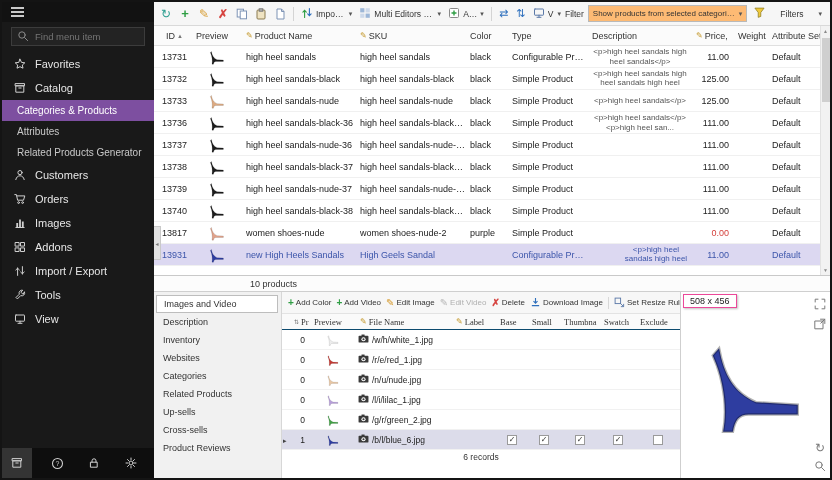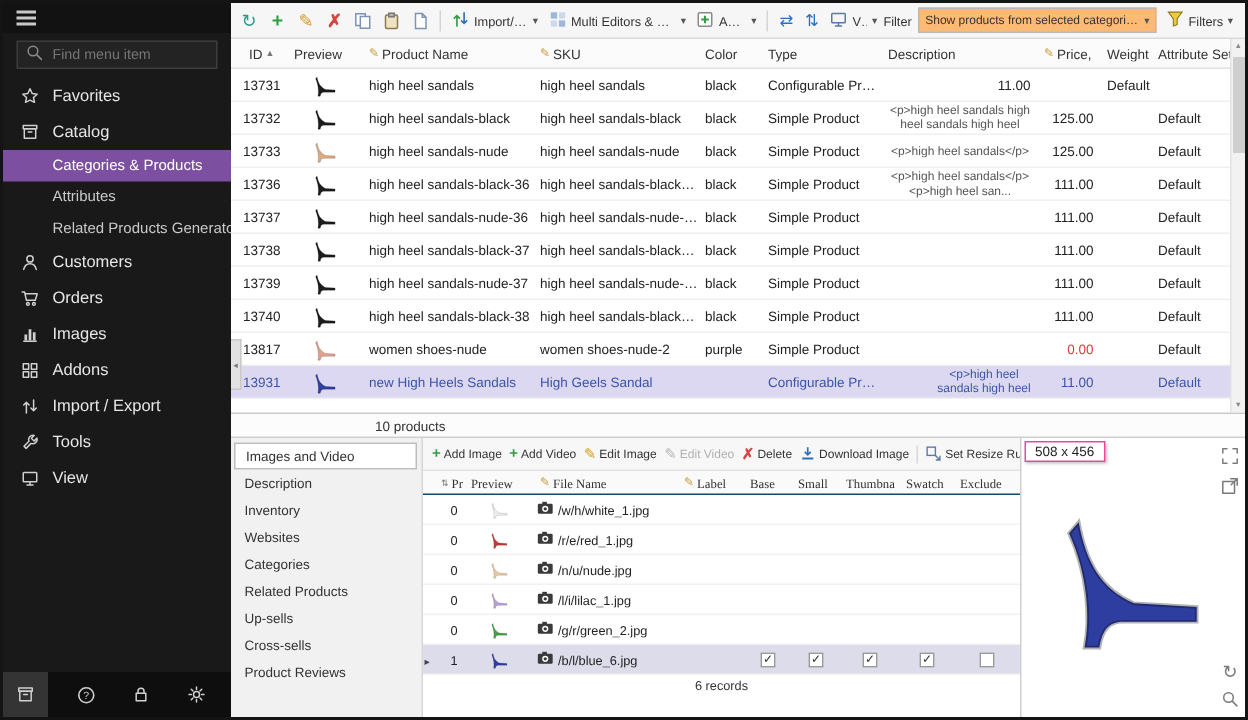--- a/index.html
+++ b/index.html
@@ -11,40 +11,40 @@
   .sb-top{height:20px;background:#121212;display:flex;align-items:center;flex:none;}
   .hamburger{width:30px;height:18px;display:flex;align-items:center;justify-content:center;cursor:pointer;}
   .hbars{position:relative;width:13px;height:2px;background:#c9c9c9;}
   .hbars::before,.hbars::after{content:"";position:absolute;left:0;width:13px;height:2px;background:#c9c9c9;}
   .hbars::before{top:-4px}.hbars::after{top:4px}
   .sb-search{margin:5px 9px 6px;background:#232323;border:1px solid #3c3c3c;height:19px;display:flex;align-items:center;padding:0 5px;gap:4px;flex:none;}
   .sb-search input{flex:1;min-width:0;background:transparent;border:0;outline:0;color:#999;font-size:9.5px;font-family:inherit;}
   .sb-nav{flex:1;overflow:hidden;}
   .nav-item{height:24px;display:flex;align-items:center;gap:9px;padding-left:11px;font-size:11px;color:#e6e6e6;cursor:pointer;}
   .nav-ic{width:13px;display:flex;justify-content:center;flex:none;}
-  .nav-sub{height:21px;display:flex;align-items:center;padding-left:33px;font-size:10px;color:#c9c9c9;cursor:pointer;white-space:nowrap;}
+  .nav-sub{height:21px;display:flex;align-items:center;padding-left:15px;font-size:10px;color:#c9c9c9;cursor:pointer;white-space:nowrap;}
   .nav-sub.active{background:#7d4fa0;color:#fff;}
   .sb-footer{height:30px;background:#0e0e0e;display:flex;align-items:center;justify-content:space-between;padding-right:12px;flex:none;}
   .sbf-ic{width:22px;height:22px;display:flex;align-items:center;justify-content:center;cursor:pointer;}
   .sbf-ic.first{width:30px;height:30px;background:#343434;}
   
   .main{flex:1;display:flex;flex-direction:column;min-width:0;background:#fff;}
   .toolbar{height:24px;flex:none;background:#f6f6f6;border-bottom:1px solid #d9d9d9;display:flex;align-items:center;padding:0 3px;gap:1px;font-size:8.5px;color:#333;overflow:hidden;white-space:nowrap;}
   .tbi{width:18px;height:18px;flex:none;display:flex;align-items:center;justify-content:center;font-size:12px;cursor:pointer;}
   .tbi.refresh{color:#2a9d8f;} .tbi.add{color:#2f9e44;font-weight:bold;font-size:13px;}
   .tbi.edit{color:#d69a2d;} .tbi.delete{color:#d64541;font-weight:bold;}
   .tb-sep{width:1px;height:14px;background:#d4d4d4;margin:0 3px;flex:none;}
   .tbm{display:flex;align-items:center;gap:3px;height:20px;padding:0 3px;cursor:pointer;min-width:0;flex-shrink:1;}
   .tbm .lbl{overflow:hidden;text-overflow:ellipsis;white-space:nowrap;}
   .caret{font-size:7px;color:#555;flex:none;}
   .tbib{width:16px;height:16px;flex:none;display:flex;align-items:center;justify-content:center;color:#2d6fbd;font-size:11px;cursor:pointer;}
   .tb-right{margin-left:auto;display:flex;align-items:center;gap:4px;flex:none;padding-right:2px;}
   .filter-select{height:17px;border:1px solid #b9b9b9;background:#fdba74;display:flex;align-items:center;gap:4px;padding:0 4px;cursor:pointer;}
   .filter-select .val{max-width:142px;overflow:hidden;text-overflow:ellipsis;white-space:nowrap;font-size:8px;}
-  .filters-btn{display:flex;align-items:center;gap:3px;height:18px;padding:0 3px;cursor:pointer;}
+  .filters-btn{display:flex;align-items:center;gap:15px;height:18px;padding:0 3px;cursor:pointer;}
   
   :root{--pcols:8px 30px 50px 114px 110px 42px 80px 104px 42px 34px auto;
         --mcols:8px 20px 46px 96px 44px 32px 32px 40px 36px auto;}
   .pgrid{position:relative;height:250px;flex:none;border-bottom:1px solid #c9c9c9;overflow:hidden;padding-right:10px;background:#fff;}
   .pgrid-head{display:grid;grid-template-columns:var(--pcols);height:20px;align-items:center;background:#fbfbfb;border-bottom:1px solid #e0e0e0;color:#333;font-size:9px;text-align:right;}
   .head-cell{display:flex;align-items:center;gap:2px;padding-left:4px;overflow:hidden;white-space:nowrap;}
   .head-cell .pencil{color:#c59a2f;font-size:8px;}
   .head-cell .sort{font-size:6px;color:#777;}
   .pgrid-row{display:grid;grid-template-columns:var(--pcols);height:22px;align-items:center;border-bottom:1px solid #f0f0f0;font-size:9px;color:#222;cursor:pointer;}
   .pgrid-row.selected{background:#dcd8f1;color:#3c55aa;}
@@ -354,20 +354,21 @@
             <span class="c-id">13731</span>
             <span class="c-center">
               <svg width="18" height="18" viewBox="0 0 24 24">
                 <path d="M4.5 4.5 C5.5 10 7.5 13.5 12 15.5 L20.5 16 L20.5 18 L10.5 18 C8.5 18 7.7 19.2 7.3 21.5 L5.3 21.5 C6.1 17.5 5.7 11.5 3.2 6 Z" fill="#1c1c1c" stroke="rgba(0,0,0,0.3)" stroke-width="0.5"></path>
               </svg>
             </span>
             <span class="c-name">high heel sandals</span>
             <span class="c-sku">high heel sandals</span>
             <span class="c-color">black</span>
             <span class="c-type">Configurable Product</span>
+            <span class="c-desc">&lt;p&gt;high heel sandals high heel sandals&lt;/p&gt;</span>
             <span class="c-price">11.00</span>
             <span></span>
             <span class="c-attr">Default</span>
           </div>
           <div class="pgrid-row">
             <span></span>
             <span class="c-id">13732</span>
             <span class="c-center">
               <svg width="18" height="18" viewBox="0 0 24 24">
                 <path d="M4.5 4.5 C5.5 10 7.5 13.5 12 15.5 L20.5 16 L20.5 18 L10.5 18 C8.5 18 7.7 19.2 7.3 21.5 L5.3 21.5 C6.1 17.5 5.7 11.5 3.2 6 Z" fill="#1c1c1c" stroke="rgba(0,0,0,0.3)" stroke-width="0.5"></path>
@@ -540,21 +541,21 @@
           <div class="tab">Categories</div>
           <div class="tab">Related Products</div>
           <div class="tab">Up-sells</div>
           <div class="tab">Cross-sells</div>
           <div class="tab">Product Reviews</div>
         </div>
       <div class="detail-center">
         <div class="dtoolbar" id="detail-toolbar">
             <div class="dtb">
               <span class="ic add">+</span>
-              <span>Add Image</span>
+              <span>Add Color</span>
             </div>
             <div class="dtb">
               <span class="ic add">+</span>
               <span>Add Video</span>
             </div>
             <div class="dtb">
               <span class="ic edit">✎</span>
               <span>Edit Image</span>
             </div>
             <div class="dtb disabled">

